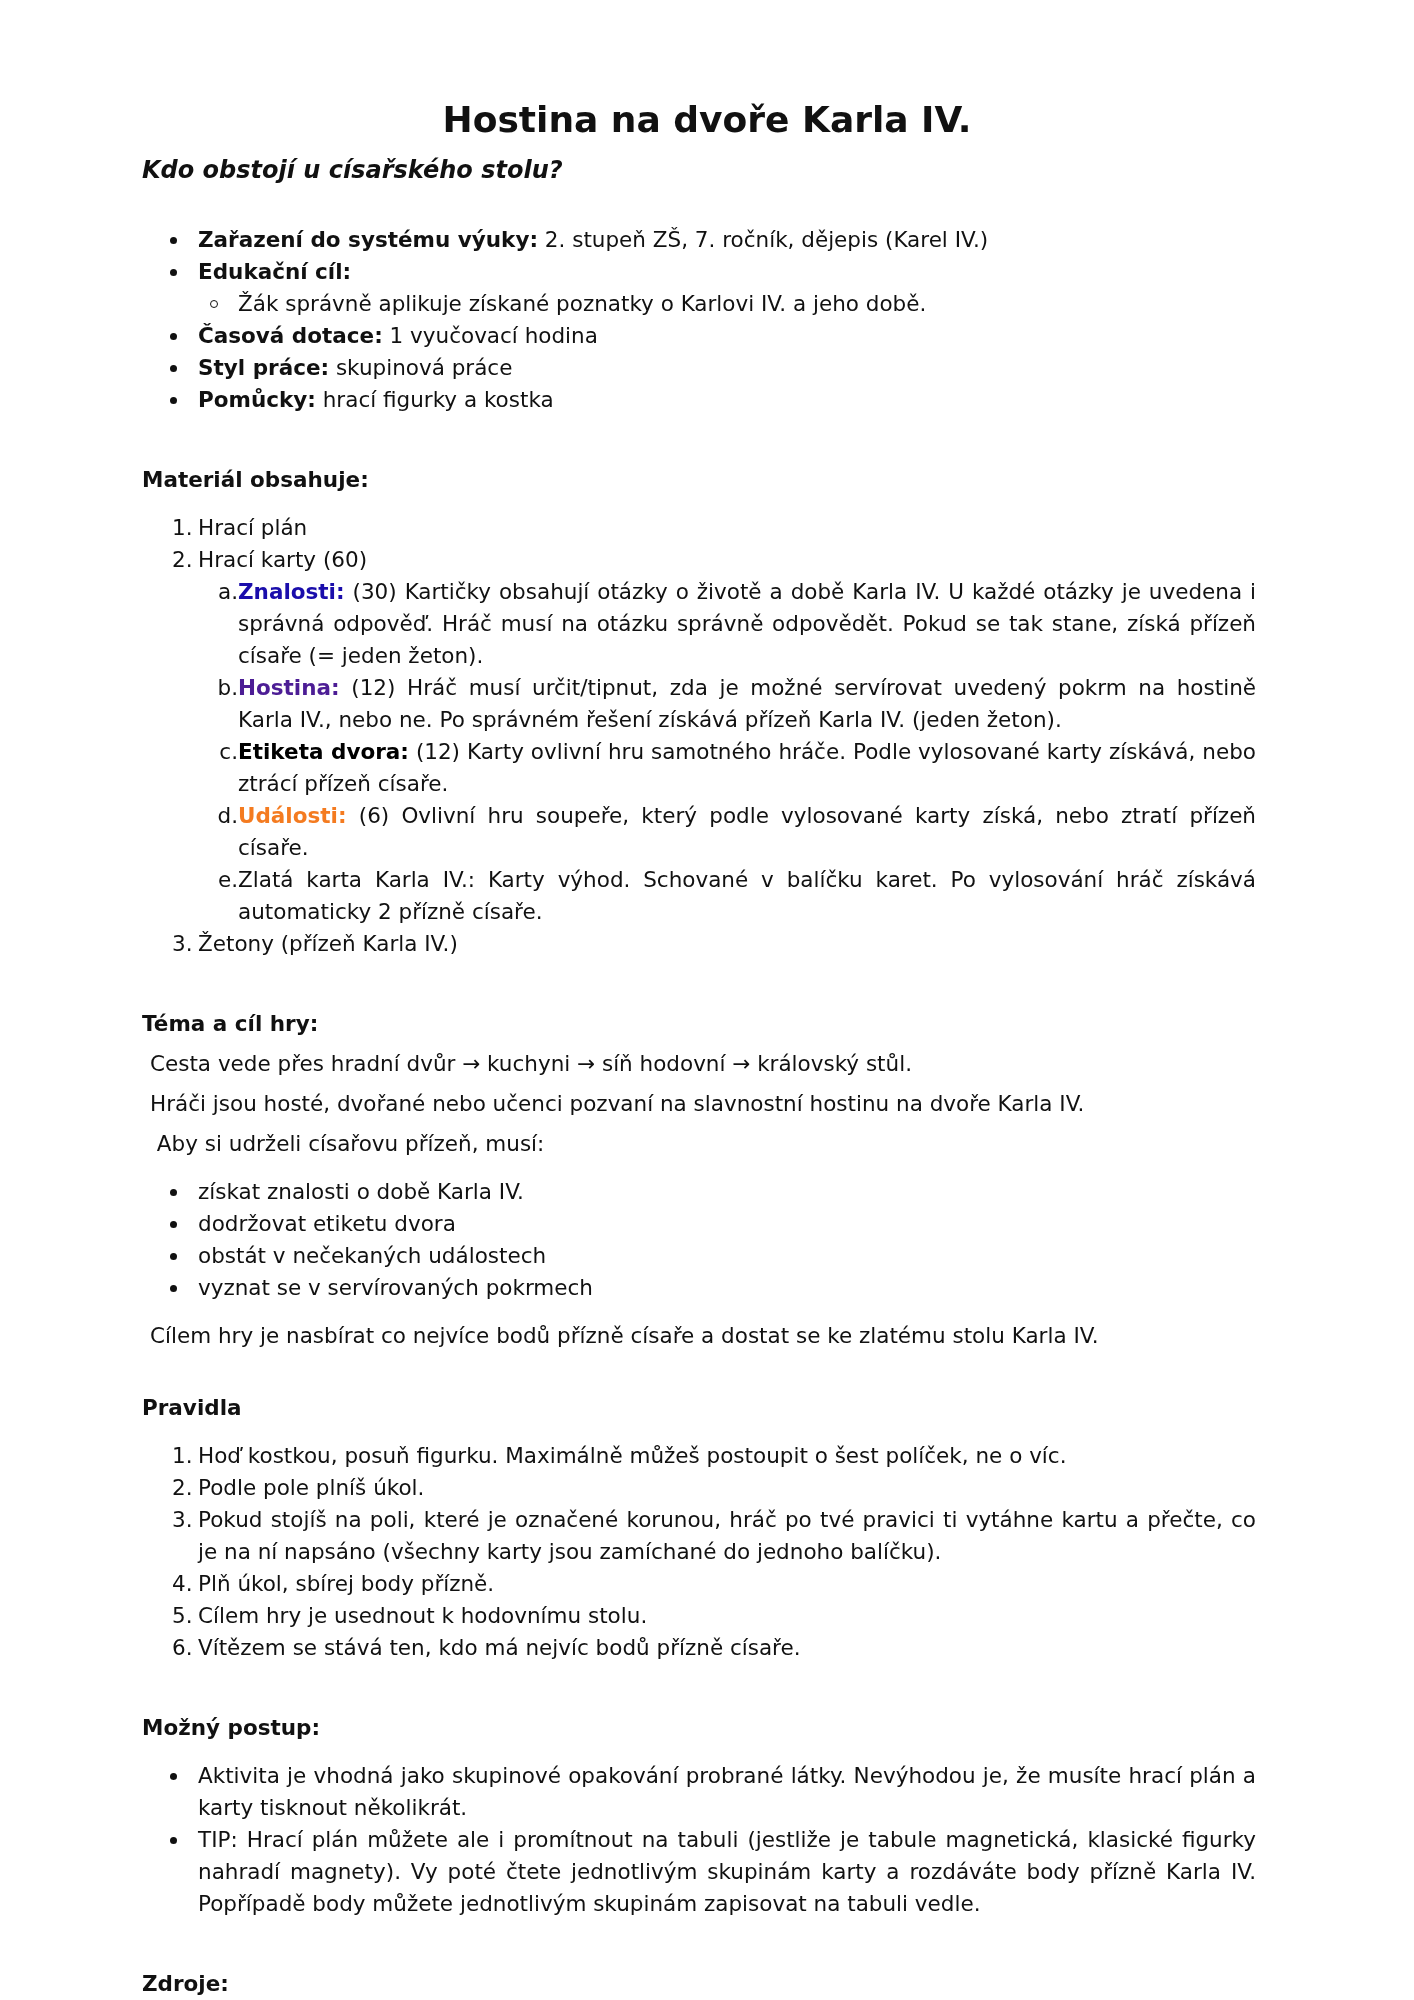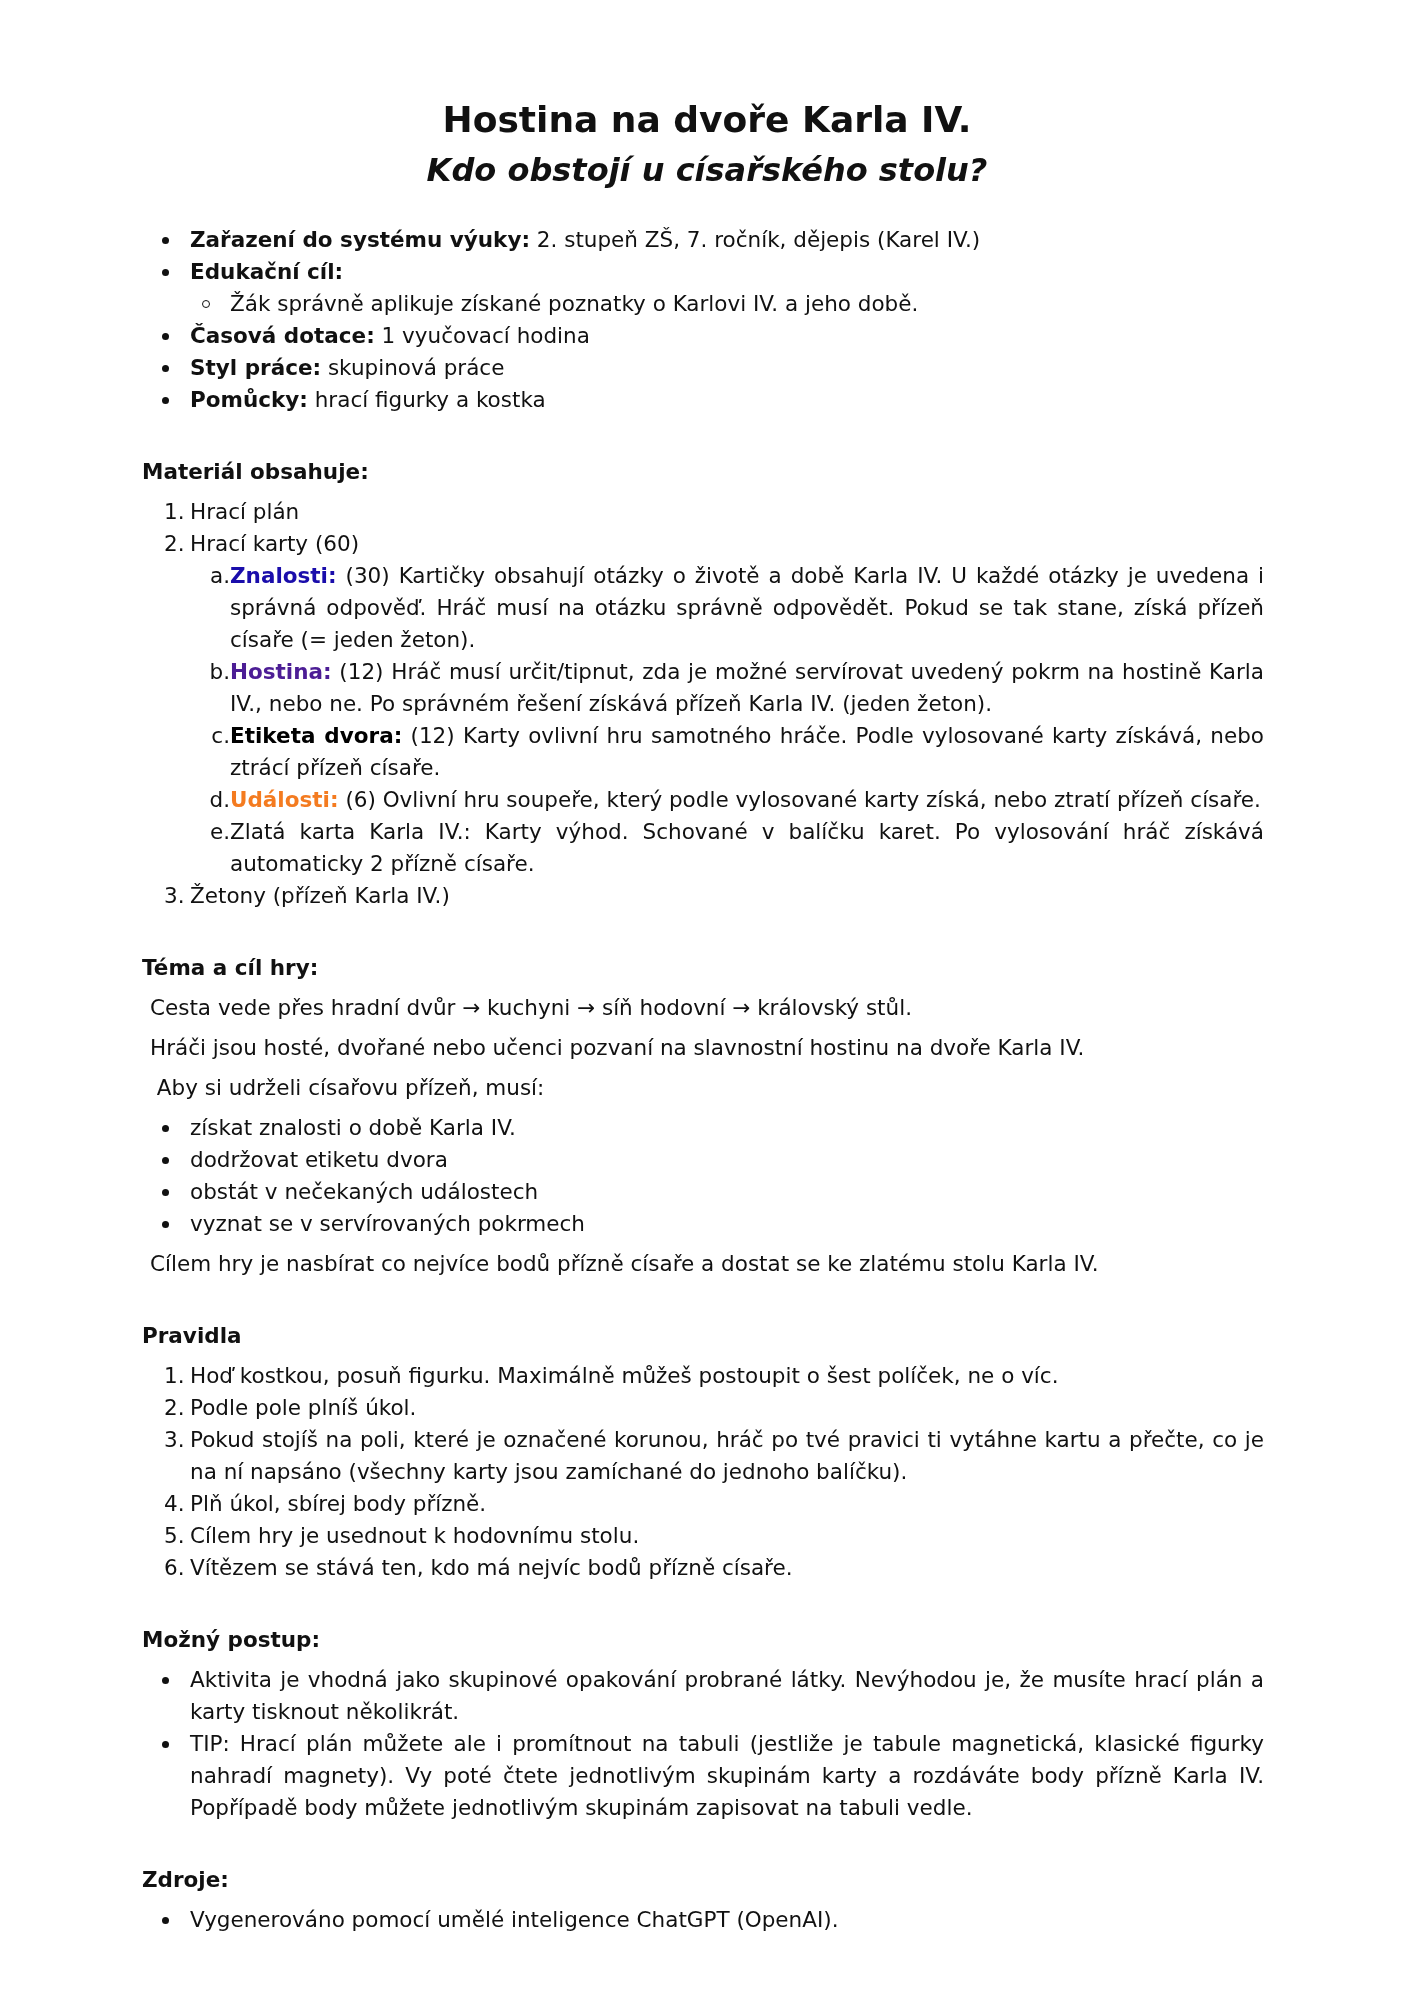--- a/index.html
+++ b/index.html
@@ -10,24 +10,24 @@
     }
     .page {
       position: absolute; left: 142px; top: 96px; width: 1130px;
       font-size: 21.5px; line-height: 32px;
     }
     .title {
       text-align: center; font-weight: bold; font-size: 36px; line-height: 48px;
       margin: 0 0 6px 0;
     }
     .subtitle {
-      text-align: center; font-weight: bold; font-style: italic; font-size: 32px;
+      font-weight: bold; font-style: italic; font-size: 24px;
       line-height: 40px; margin: 0 0 34px 0;
     }
-    ul, ol { margin: 8px; padding: 0; list-style: none; }
+    ul, ol { margin: 16px; padding: 0; list-style: none; }
     .bul { position: relative; padding-left: 40px; }
     .bul::before {
       content: ""; position: absolute; left: 12px; top: 13px; width: 7px; height: 7px;
       border-radius: 50%; background: #111;
     }
     .sub { position: relative; padding-left: 80px; }
     .sub::before {
       content: ""; position: absolute; left: 52px; top: 12px; width: 6px; height: 6px;
       border-radius: 50%; border: 1.5px solid #111; background: transparent;
     }

